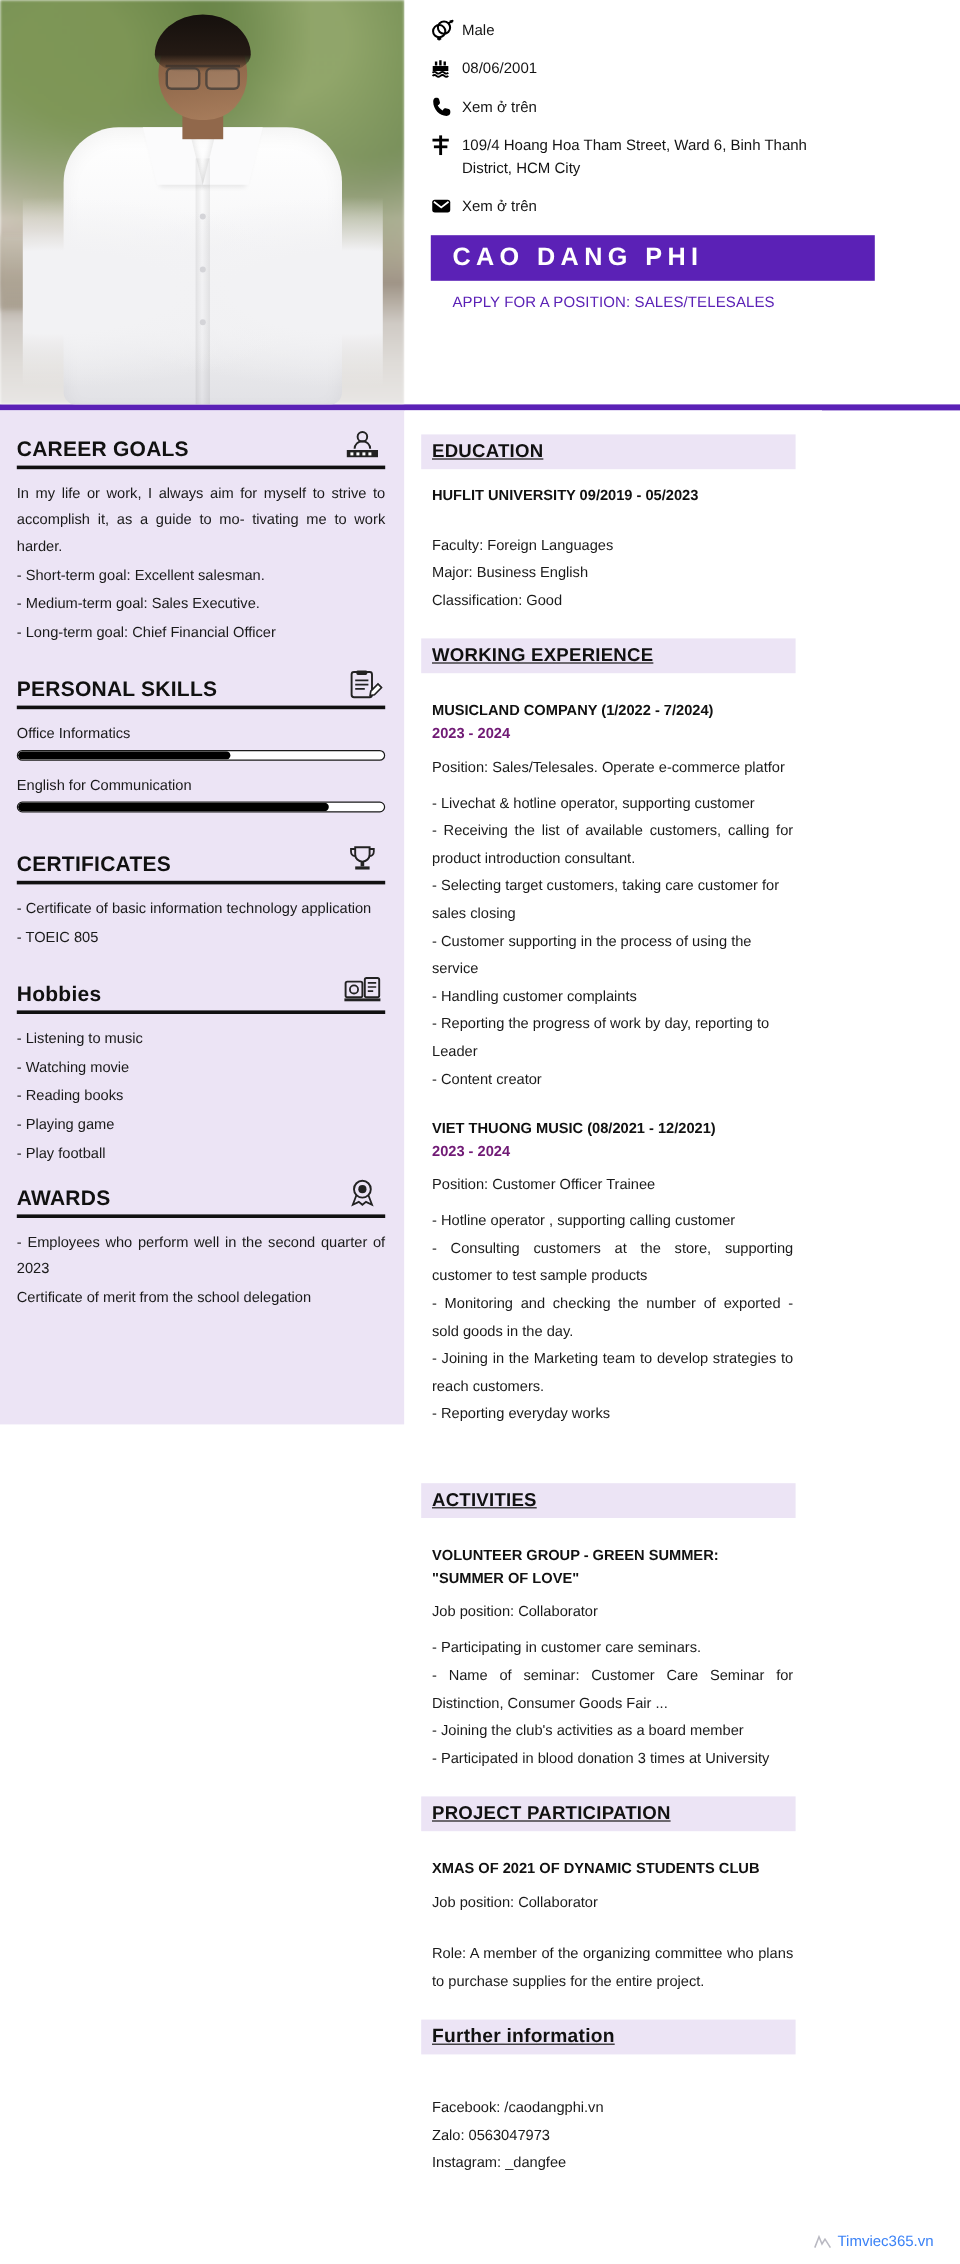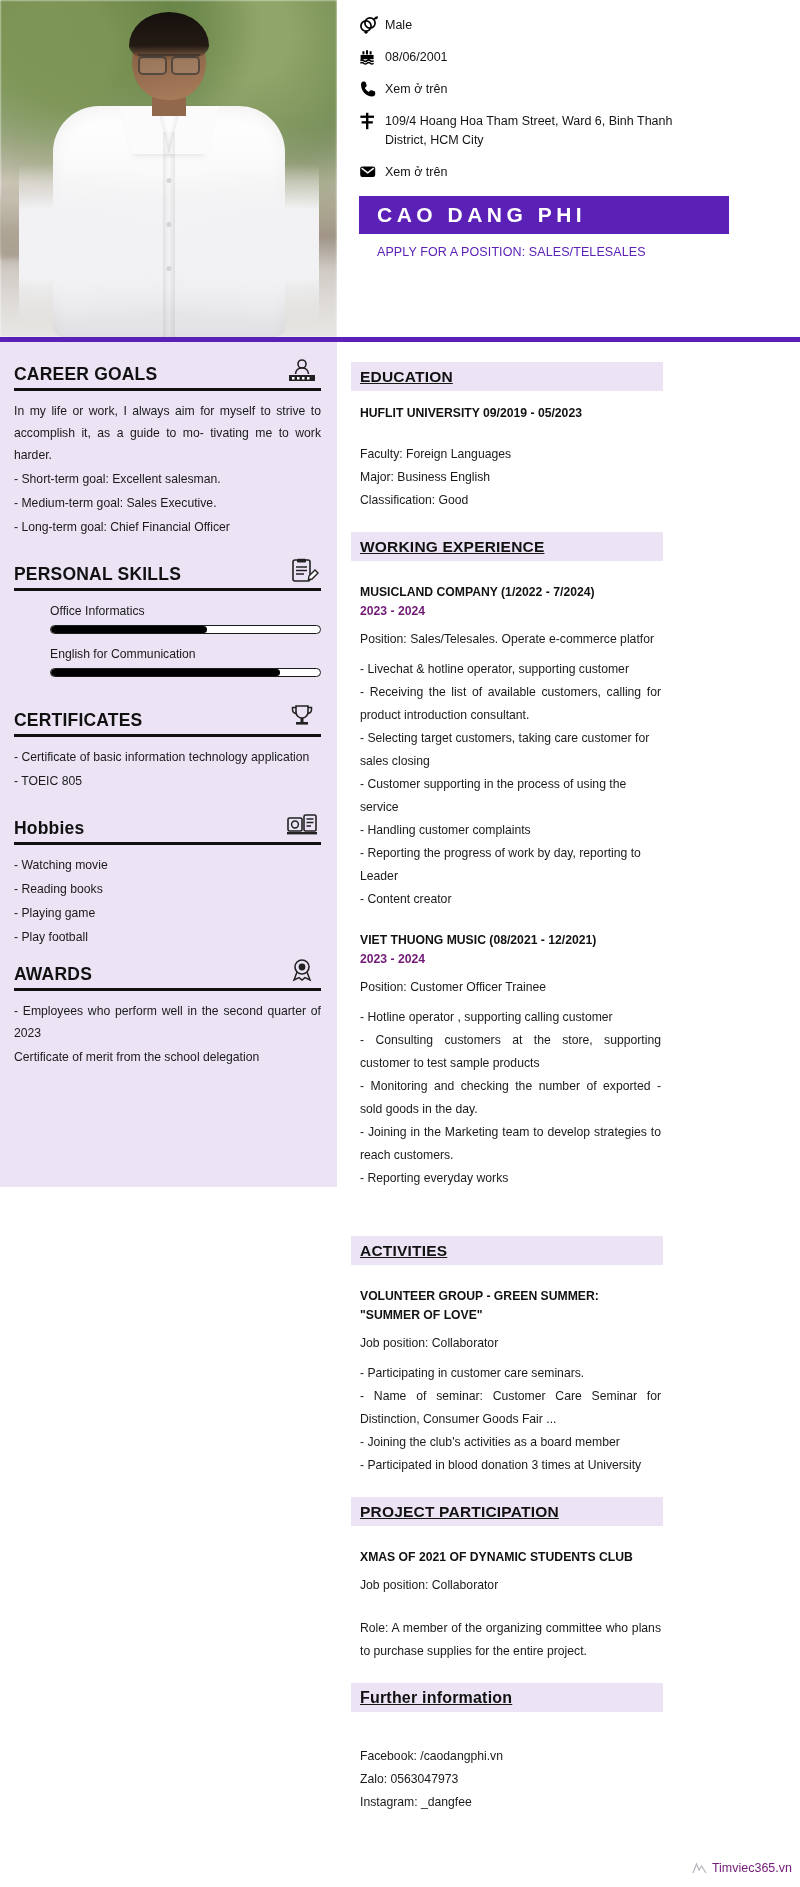--- a/index.html
+++ b/index.html
@@ -144,21 +144,21 @@
     position:absolute; right:2px; bottom:4px; width:34px; height:26px;
   }
   .l-ico svg { display:block; }
 
   .l-body { font-size:12.2px; line-height:22px; color:#1a1a1a; }
   .l-body p { margin:0 0 2px 0; }
   .l-just { text-align:justify; }
   .l-gap { height:24px; }
 
   
-  .skill { margin-bottom:4px;margin-left:36px; }
+  .skill { margin-bottom:4px; }
   .skill-name { font-size:12.2px; line-height:22px; color:#1a1a1a; margin-bottom:3px; }
   .bar {
     width:100%; height:9px; border:1px solid #1a1a1a; border-radius:5px;
     background:#fff; overflow:hidden; margin-bottom:9px;
   }
   .bar i { display:block; height:100%; background:#000; border-radius:5px; }
 
   
   .r-head {
     background:#ece4f5; height:29px; display:flex; align-items:center;
@@ -171,23 +171,23 @@
   .r-title { font-size:12.2px; font-weight:bold; color:#111; line-height:19px; }
   .r-sub   { font-size:12.2px; font-weight:bold; color:#701a75; line-height:19px; margin-bottom:7px; }
   .r-line  { font-size:12.2px; line-height:23px; color:#1a1a1a; }
   .r-line.just { text-align:justify; }
   .r-spacer-sm { height:9px; }
   .r-spacer-md { height:20px; }
   .r-spacer-xl { height:46px; }
 
   
   .watermark {
-    position:absolute; right:8px; bottom:12px;
+    position:absolute; right:22px; bottom:12px;
     display:flex; align-items:center; gap:5px;
-    color:#701a75; font-size:12.5px;
+    color:#3b82f6; font-size:12.5px;
   }
   .watermark svg { display:block; }
 </style>
 </head>
 <body>
 
 <div class="top">
 
   <div class="photo-col">
     <div class="photo-bg"></div>
@@ -358,20 +358,21 @@
           <circle cx="10" cy="12.5" r="3.4" fill="none" stroke="#222" stroke-width="1.5"></circle>
           <rect x="19" y="3" width="12" height="16" rx="1.5" fill="none" stroke="#222" stroke-width="1.6"></rect>
           <g stroke="#222" stroke-width="1.4">
               <path d="M21.5 7h7M21.5 10.5h7M21.5 14h4.5"></path>
             </g>
           <rect x="2" y="20" width="30" height="2.4" fill="#222"></rect>
         </svg>
       </span>
     </div>
     <div class="l-body">
+      <p>- Listening to music</p>
       <p>- Watching movie</p>
       <p>- Reading books</p>
       <p>- Playing game</p>
       <p>- Play football</p>
     </div>
 
     <div class="l-gap" style="height:14px"></div>
 
     <div class="l-head">
       <h2>AWARDS</h2>

